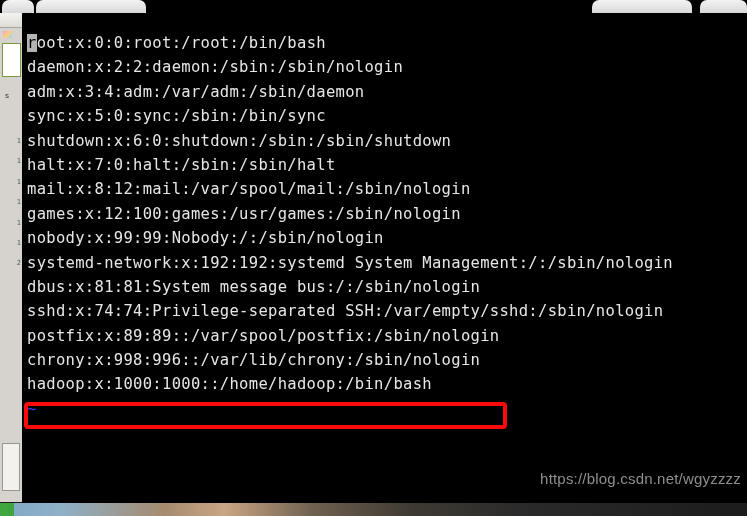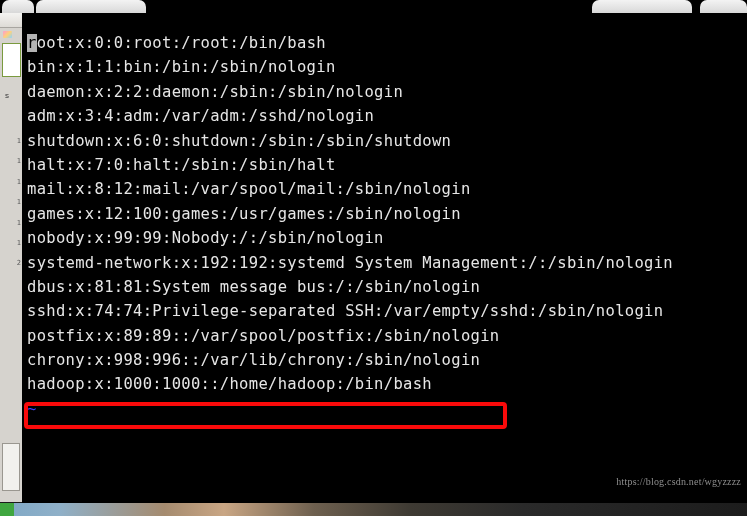--- a/index.html
+++ b/index.html
@@ -154,22 +154,22 @@
     border-radius: 4px;
     box-sizing: border-box;
     pointer-events: none;
   }
 
   
   #watermark {
     position: absolute;
     right: 6px;
     bottom: 16px;
-    font-family: Liberation Serif, serif;
-    font-size: 10px;
+    font-family: Liberation Sans, sans-serif;
+    font-size: 15px;
     color: #8e8e8e;
     letter-spacing: 0.2px;
     white-space: nowrap;
   }
 </style>
 </head>
 <body>
 
 <div id="desktop-backdrop"></div>
 
@@ -194,23 +194,23 @@
     <div>1</div>
     <div>2</div>
   </div>
   <div class="sliver-box"></div>
 </div>
 
 <div id="terminal-window">
   <div id="terminal-screen">
 
   <div class="term-line"><span class="cursor-cell">r</span><span>oot:x:0:0:root:/root:/bin/bash</span></div>
-      <div class="term-line">bin:x:1:1:bin:/bin:/sbin/nologin</div>
       <div class="term-line">daemon:x:2:2:daemon:/sbin:/sbin/nologin</div>
-      <div class="term-line">adm:x:3:4:adm:/var/adm:/sshd/nologin</div>
+      <div class="term-line">adm:x:3:4:adm:/var/adm:/sbin/daemon</div>
+      <div class="term-line">sync:x:5:0:sync:/sbin:/bin/sync</div>
       <div class="term-line">shutdown:x:6:0:shutdown:/sbin:/sbin/shutdown</div>
       <div class="term-line">halt:x:7:0:halt:/sbin:/sbin/halt</div>
       <div class="term-line">mail:x:8:12:mail:/var/spool/mail:/sbin/nologin</div>
       <div class="term-line">games:x:12:100:games:/usr/games:/sbin/nologin</div>
       <div class="term-line">nobody:x:99:99:Nobody:/:/sbin/nologin</div>
       <div class="term-line">systemd-network:x:192:192:systemd System Management:/:/sbin/nologin</div>
       <div class="term-line">dbus:x:81:81:System message bus:/:/sbin/nologin</div>
       <div class="term-line">sshd:x:74:74:Privilege-separated SSH:/var/empty/sshd:/sbin/nologin</div>
       <div class="term-line">postfix:x:89:89::/var/spool/postfix:/sbin/nologin</div>
       <div class="term-line">chrony:x:998:996::/var/lib/chrony:/sbin/nologin</div>

